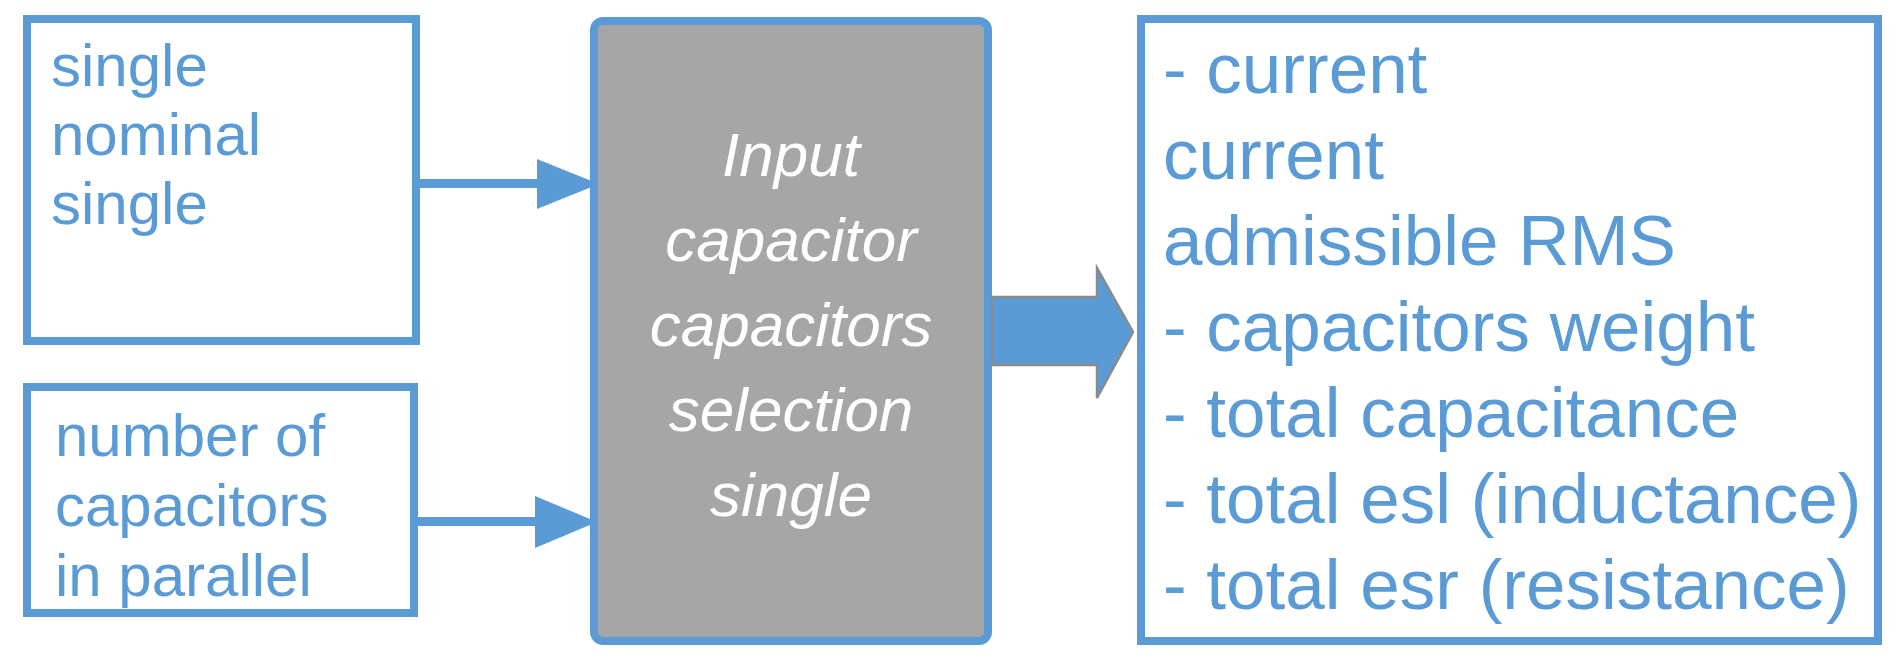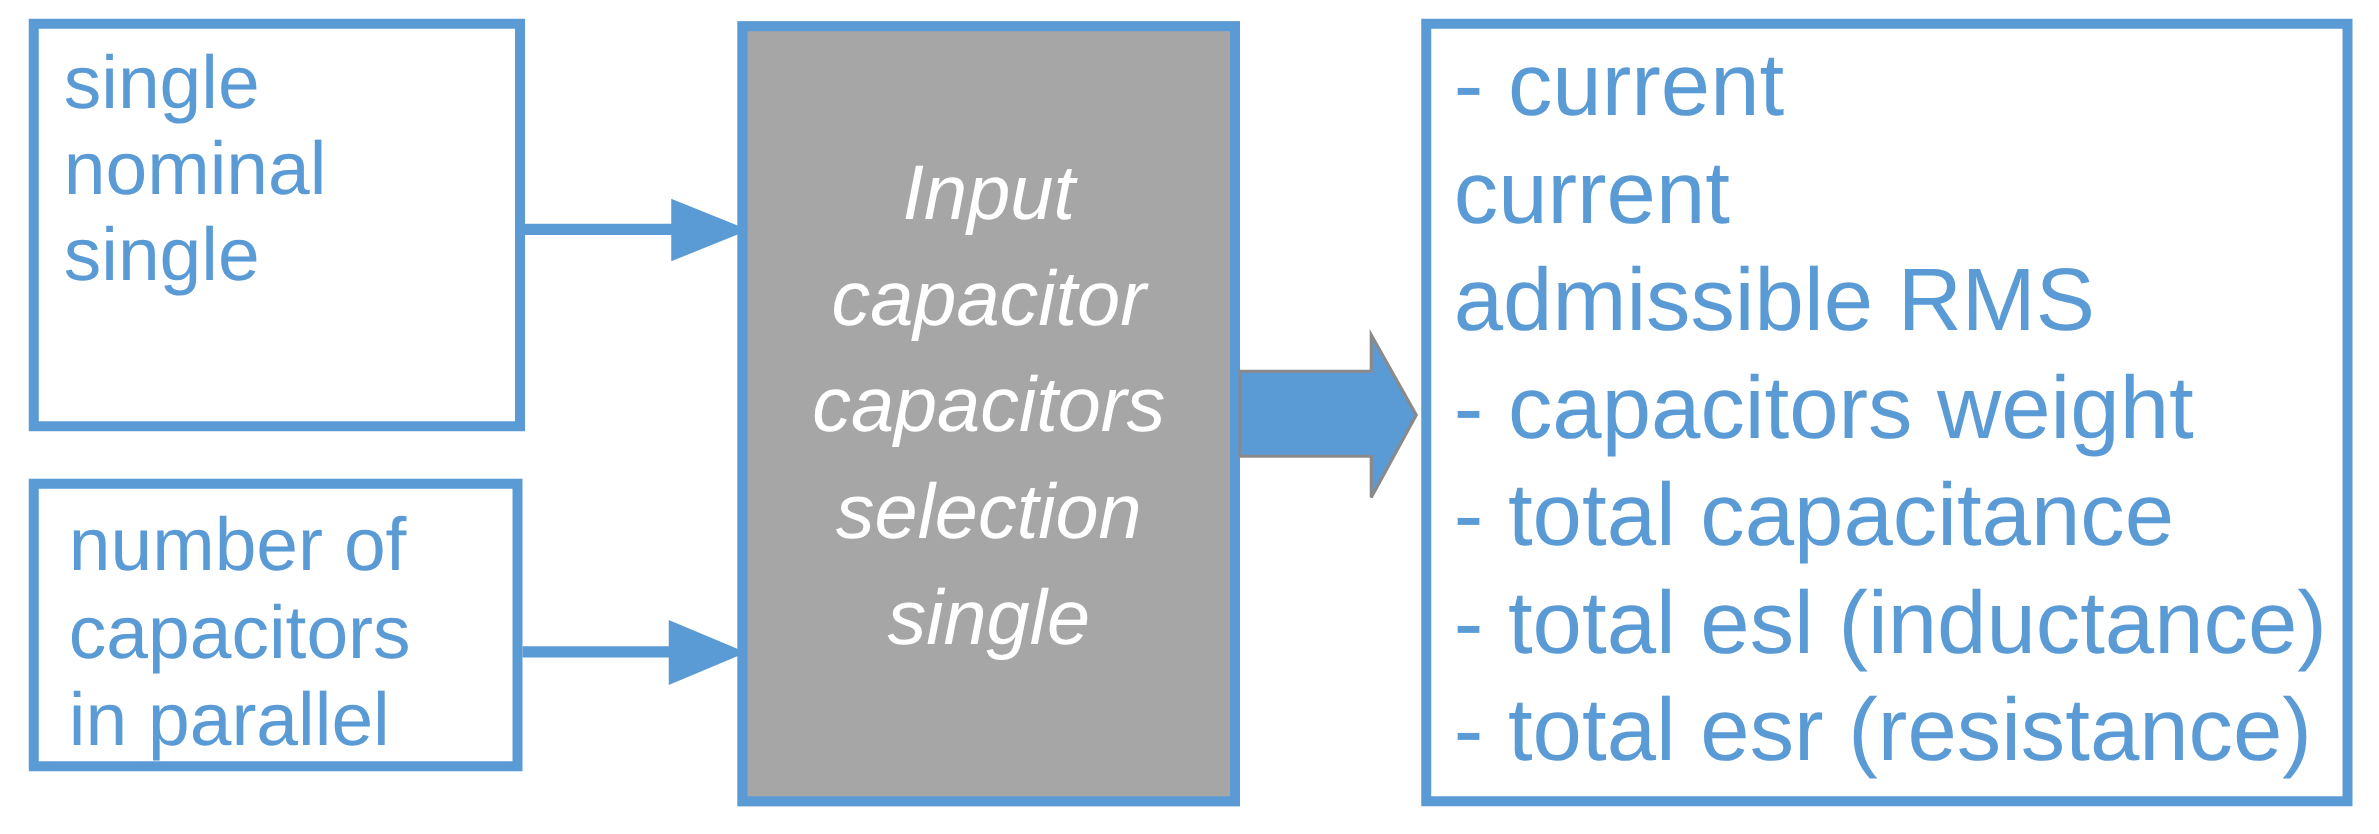--- a/index.html
+++ b/index.html
@@ -42,20 +42,21 @@
     left: 590px; top: 17px; width: 402px; height: 628px;
     background: var(--box-fill-gray);
     color: var(--text-white);
     font-style: italic;
     display: flex;
     flex-direction: column;
     justify-content: center;
     align-items: center;
     text-align: center;
     padding-bottom: 14px;
+    border-radius: 13px;
   }
   #model-box .line { font-size: 62px; line-height: 85px; }
   
   #output-box {
     left: 1137px; top: 15px; width: 745px; height: 630px;
     padding: 3px 0 0 18px;
   }
   #output-box .line { font-size: 71px; line-height: 86px; white-space: nowrap; }
   #arrow-layer {
     position: absolute;

